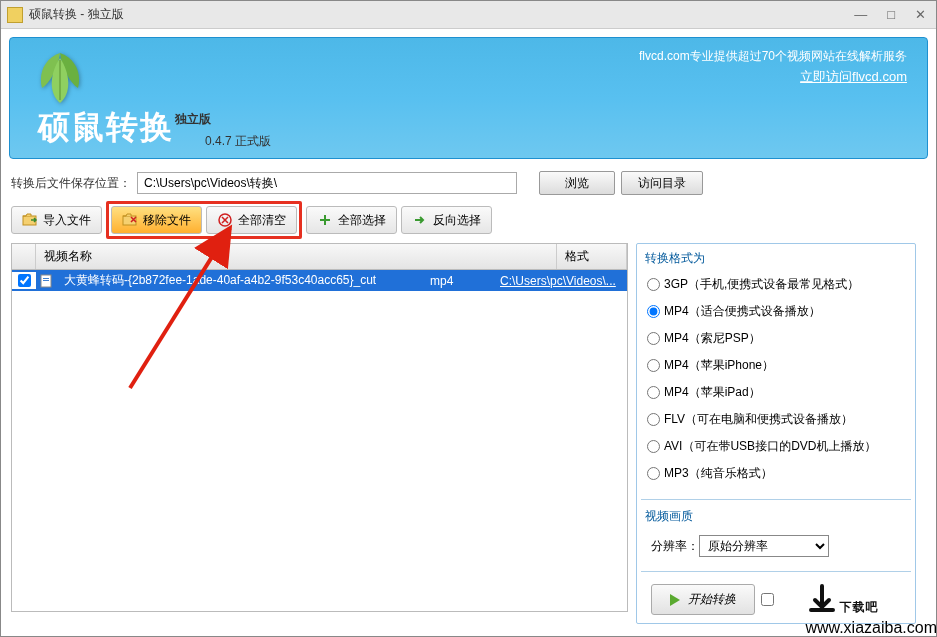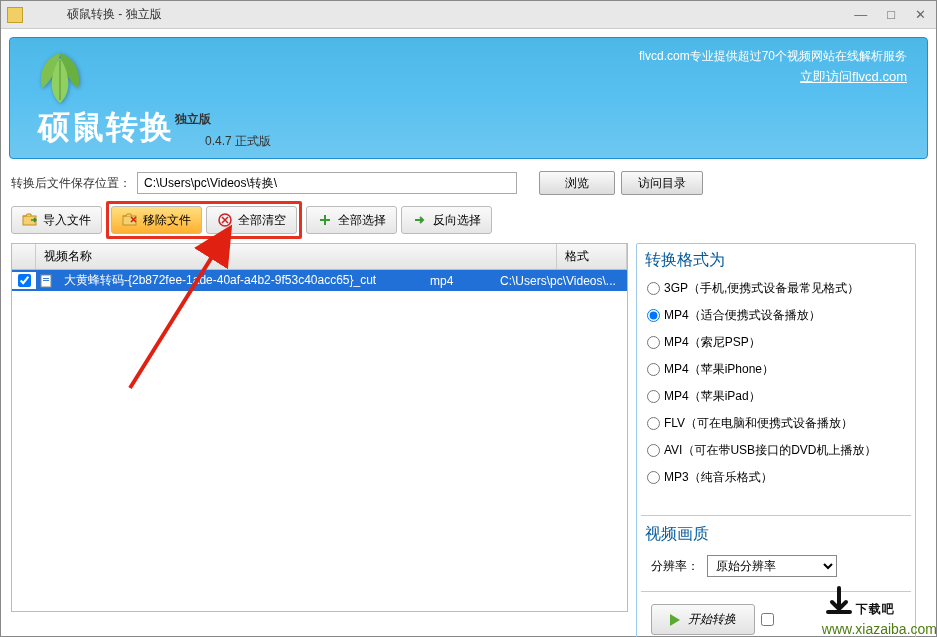--- a/index.html
+++ b/index.html
@@ -1,20 +1,20 @@
 <!DOCTYPE html>
 <html><head>
   <meta charset="utf-8">
   <style>
     * { margin: 0; padding: 0; box-sizing: border-box; font-family: "Microsoft YaHei", sans-serif; font-size: 12px; }
     body { background: #fff; width: 937px; height: 637px; position: relative; overflow: hidden; }
     
     .window { width: 937px; height: 637px; border: 1px solid #888; background: #fff; }
     
-    .titlebar { height: 28px; background: #e8e8e8; display: flex; align-items: center; padding: 0 6px; border-bottom: 1px solid #ccc; gap: 38px; }
+    .titlebar { height: 28px; background: #e8e8e8; display: flex; align-items: center; padding: 0 6px; border-bottom: 1px solid #ccc; }
     .titlebar-icon { width: 16px; height: 16px; background: #f0d060; margin-right: 6px; border: 1px solid #c0a030; }
     .titlebar-title { color: #333; flex: 1; }
     .win-controls { display: flex; gap: 12px; color: #666; }
     .win-btn { cursor: pointer; font-size: 13px; padding: 0 4px; }
     
     .header-banner { margin: 8px; border: 1px solid #1e90d0; border-radius: 4px; height: 122px; background: linear-gradient(to bottom, #4db8e8 0%, #58c0f0 50%, #6ec8f0 100%); position: relative; overflow: hidden; padding: 10px 16px; }
     .leaf-icon { position: absolute; left: 20px; top: 10px; width: 60px; height: 60px; }
     .leaf-svg { filter: drop-shadow(1px 1px 2px rgba(0,0,0,0.3)); }
     .promo-text { position: absolute; right: 20px; top: 10px; color: #fff; font-size: 12px; }
     .visit-link { position: absolute; right: 20px; top: 30px; color: #fff; text-decoration: underline; cursor: pointer; font-size: 13px; }
@@ -46,40 +46,40 @@
     .th-fmt { width: 70px; }
     .th-loc { width: 135px; }
     
     .table-body { border: 1px solid #bbb; border-top: none; height: 342px; background: #fff; overflow: hidden; }
     .tr { display: flex; background: #2070d8; color: #fff; align-items: center; }
     .td { padding: 2px 8px; overflow: hidden; white-space: nowrap; text-overflow: ellipsis; }
     .td-check { width: 24px; display: flex; align-items: center; justify-content: center; background: #fff; }
     .td-fileicon { width: 20px; display: flex; align-items: center; justify-content: center; padding: 0 2px; }
     .td-name { flex: 1; }
     .td-fmt { width: 70px; }
-    .td-loc { width: 135px; }
-    
-    .group-title { color: #045a9c; font-size: 16px; padding: 2px 4px; }
+    .td-loc { width: 135px; text-decoration: underline; }
+    
+    .group-title { color: #045a9c; font-size: 12px; padding: 2px 4px; }
     .radio-list { padding: 2px 4px 8px 4px; }
     .radio-item { display: flex; align-items: center; gap: 4px; padding: 5px 2px; cursor: pointer; }
     .radio-item input { cursor: pointer; }
     
-    .quality-section { border-top: 1px solid #b0d0e8; margin-top: 16px; padding-top: 6px; }
-    .quality-row { display: flex; align-items: center; gap: 8px; padding: 8px 10px; }
+    .quality-section { border-top: 1px solid #b0d0e8; margin-top: 4px; padding-top: 6px; }
+    .quality-row { display: flex; align-items: center; padding: 8px 10px; }
     .select { border: 1px solid #888; padding: 2px 4px; width: 130px; background: #fff; height: 22px; }
     
     .start-row { padding: 12px 10px 4px 10px; display: flex; align-items: center; gap: 6px; border-top: 1px solid #b0d0e8; margin-top: 6px; }
     .start-btn { border: 1px solid #aaa; background: linear-gradient(to bottom,#fafafa,#e2e2e2); padding: 6px 18px; display: flex; align-items: center; gap: 8px; cursor: pointer; border-radius: 3px; font-size: 13px; font-style: italic; }
     .play-tri { width: 0; height: 0; border-left: 10px solid #5aaa30; border-top: 6px solid transparent; border-bottom: 6px solid transparent; }
     
     .red-arrow { position: absolute; left: 100px; top: 218px; pointer-events: none; z-index: 50; }
     
     .watermark { position: absolute; right: 0; bottom: 0; pointer-events: none; }
     .wm-logo { font-size: 34px; font-weight: 900; color: #111; letter-spacing: 1px; }
-    .wm-url { font-size: 14px; color: #4d7c0f; text-align: right; }
+    .wm-url { font-size: 16px; color: #000000; text-align: right; }
     .wm-shape { display:inline-block; }
   </style>
 </head>
 <body>
 
 <div class="window">
   <div class="titlebar">
     <div class="titlebar-icon"></div>
     <div class="titlebar-title">硕鼠转换 - 独立版</div>
     <div class="win-controls">

